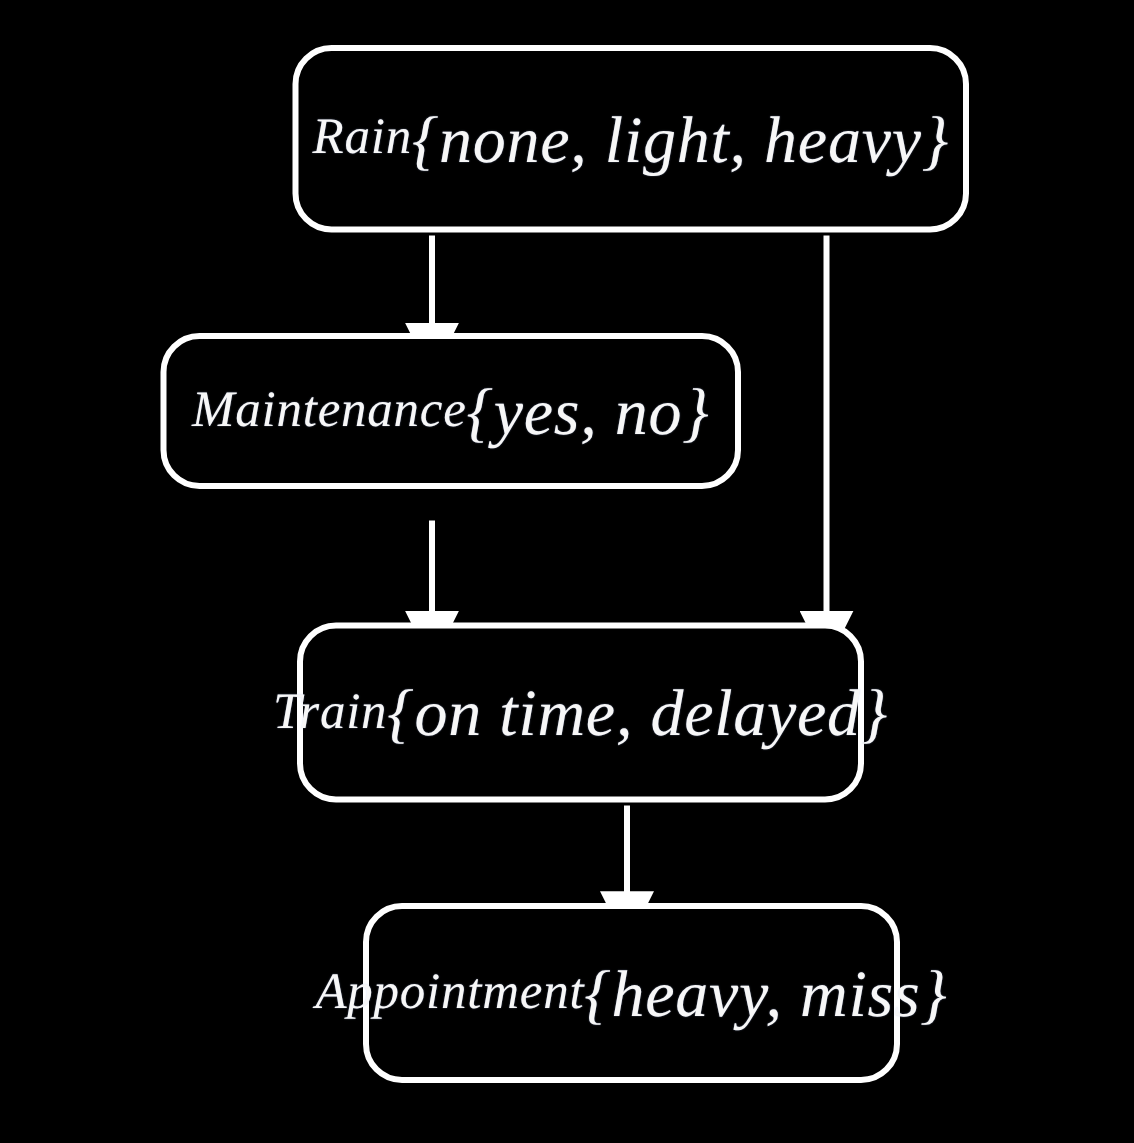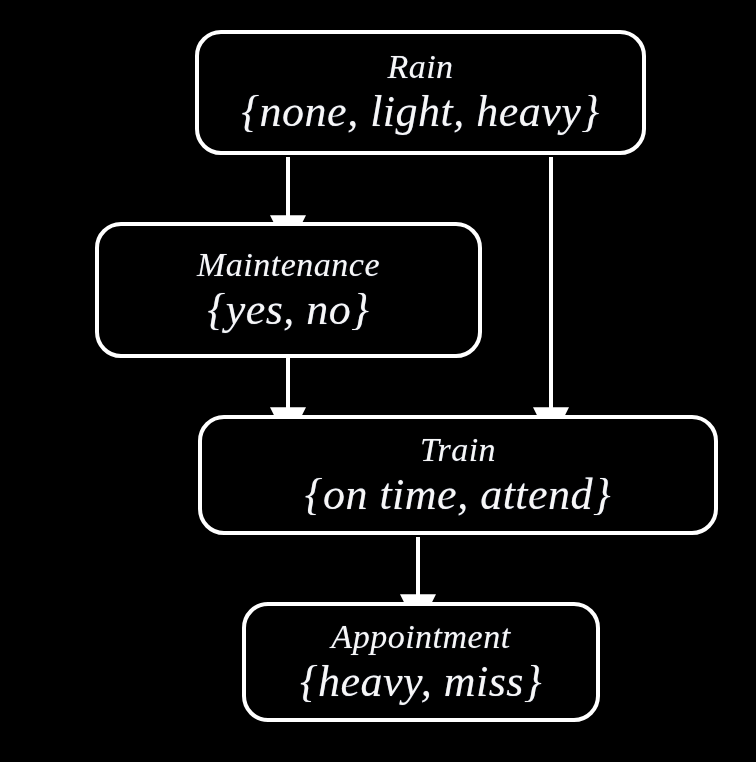--- a/index.html
+++ b/index.html
@@ -15,21 +15,20 @@
     overflow: hidden;
     font-family: "Liberation Serif", "DejaVu Serif", serif;
   }
   .node {
     position: absolute;
     box-sizing: border-box;
     border: 4px solid #ffffff;
     border-radius: 26px;
     background: #000000;
     display: flex;
-    flex-direction: column;
     align-items: center;
     justify-content: center;
     color: #f7f7f7;
     text-shadow: 0 0 1px rgba(180,200,255,0.55);
     line-height: 1.08;
   }
   .node .nd-name {
     font-style: italic;
     font-size: 34px;
     letter-spacing: 0.5px;
@@ -66,28 +65,28 @@
     <line stroke="#ffffff" stroke-width="4" marker-end="url(#arrowhead)" x1="551" y1="157" x2="551" y2="412"></line>
     <line stroke="#ffffff" stroke-width="4" marker-end="url(#arrowhead)" x1="288" y1="347" x2="288" y2="412"></line>
     <line stroke="#ffffff" stroke-width="4" marker-end="url(#arrowhead)" x1="418" y1="537" x2="418" y2="599"></line>
   </svg>
 
   <div class="node" style="left: 195px; top: 30px; width: 451px; height: 125px;">
     <div class="nd-name">Rain</div>
     <div class="nd-values">{none, light, heavy}</div>
   </div>
 
-  <div class="node" style="left: 95px; top: 222px; width: 387px; height: 136px;">
+  <div class="node" style="left: 107px; top: 222px; width: 387px; height: 104px;">
     <div class="nd-name">Maintenance</div>
     <div class="nd-values">{yes, no}</div>
   </div>
 
-  <div class="node" style="left: 198px; top: 415px; width: 520px; height: 120px;">
+  <div class="node" style="left: 198px; top: 415px; width: 378px; height: 120px;">
     <div class="nd-name">Train</div>
-    <div class="nd-values">{on time, attend}</div>
+    <div class="nd-values">{on time, delayed}</div>
   </div>
 
   <div class="node" style="left: 242px; top: 602px; width: 358px; height: 120px;">
     <div class="nd-name">Appointment</div>
     <div class="nd-values">{heavy, miss}</div>
   </div>
 
 </div>
 
 </body></html>

